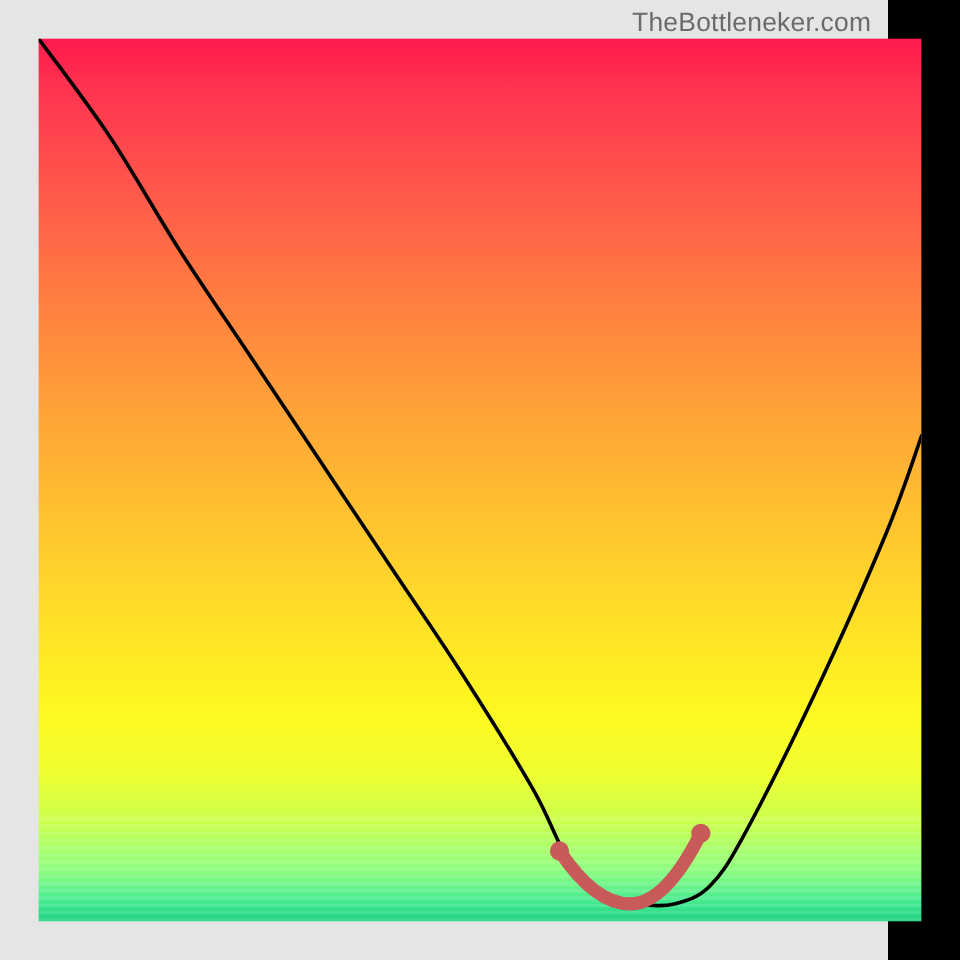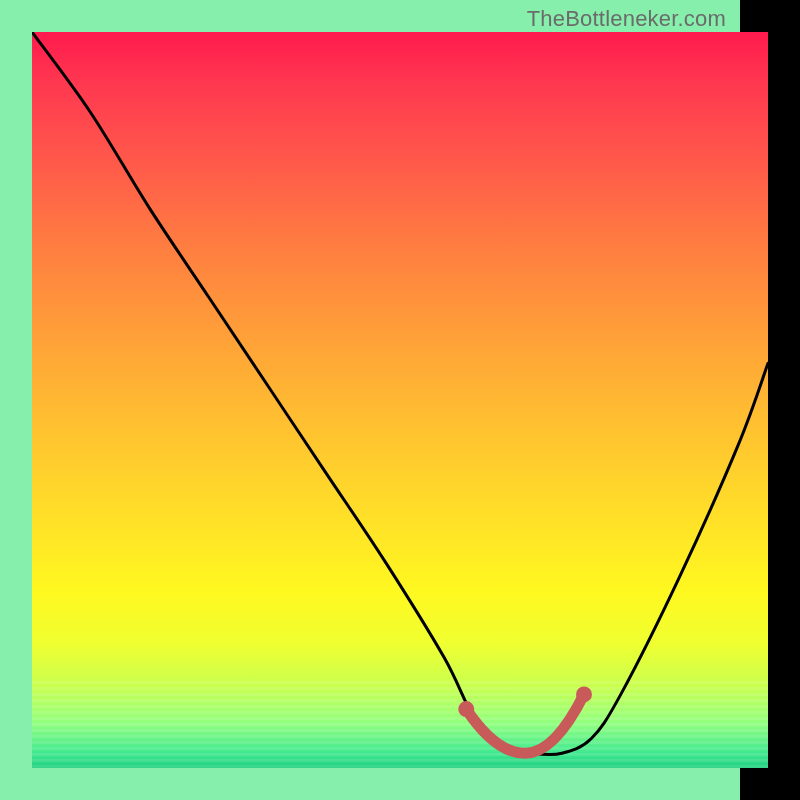--- a/index.html
+++ b/index.html
@@ -9,21 +9,21 @@
     height: 800px;
     background: #000;
     overflow: hidden;
   }
   .frame {
     position: absolute;
     left: 0;
     top: 0;
     width: 740px;
     height: 800px;
-    background: #86efac;
+    background: #e5e5e5;
   }
   .plot {
     position: absolute;
     left: 32px;
     top: 32px;
     width: 736px;
     height: 736px;
     overflow: hidden;
   }
   .gradient {

